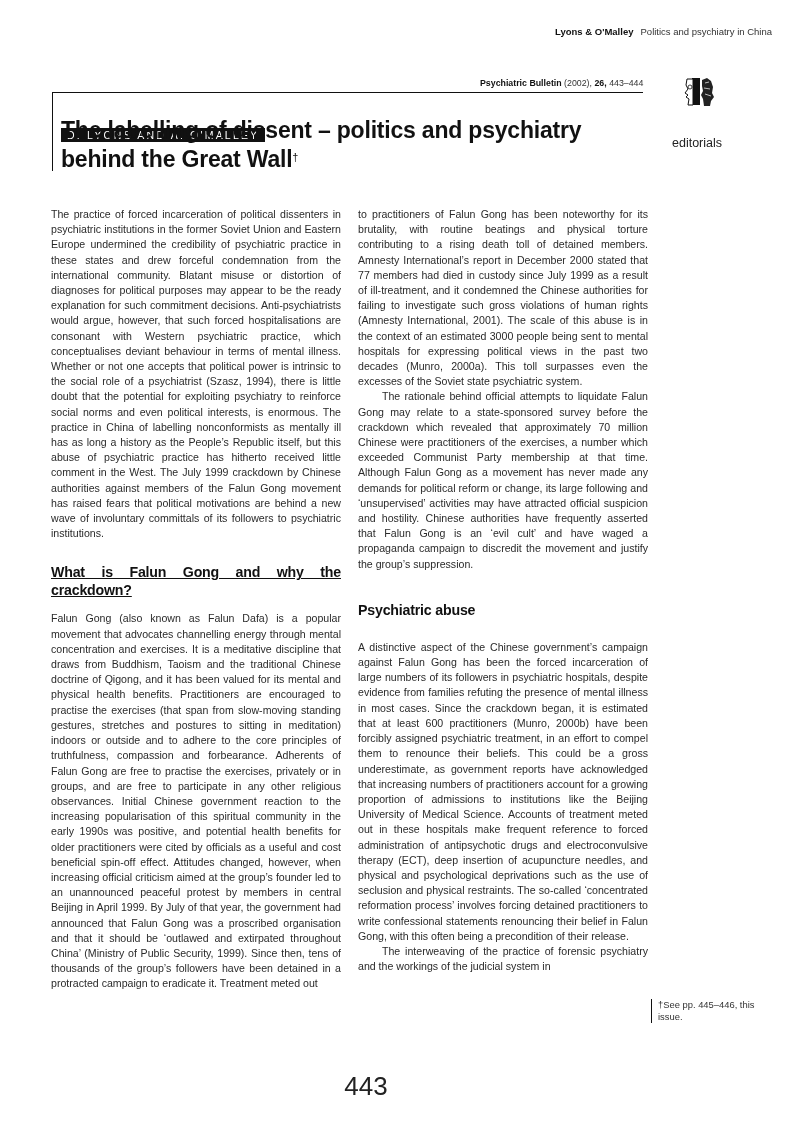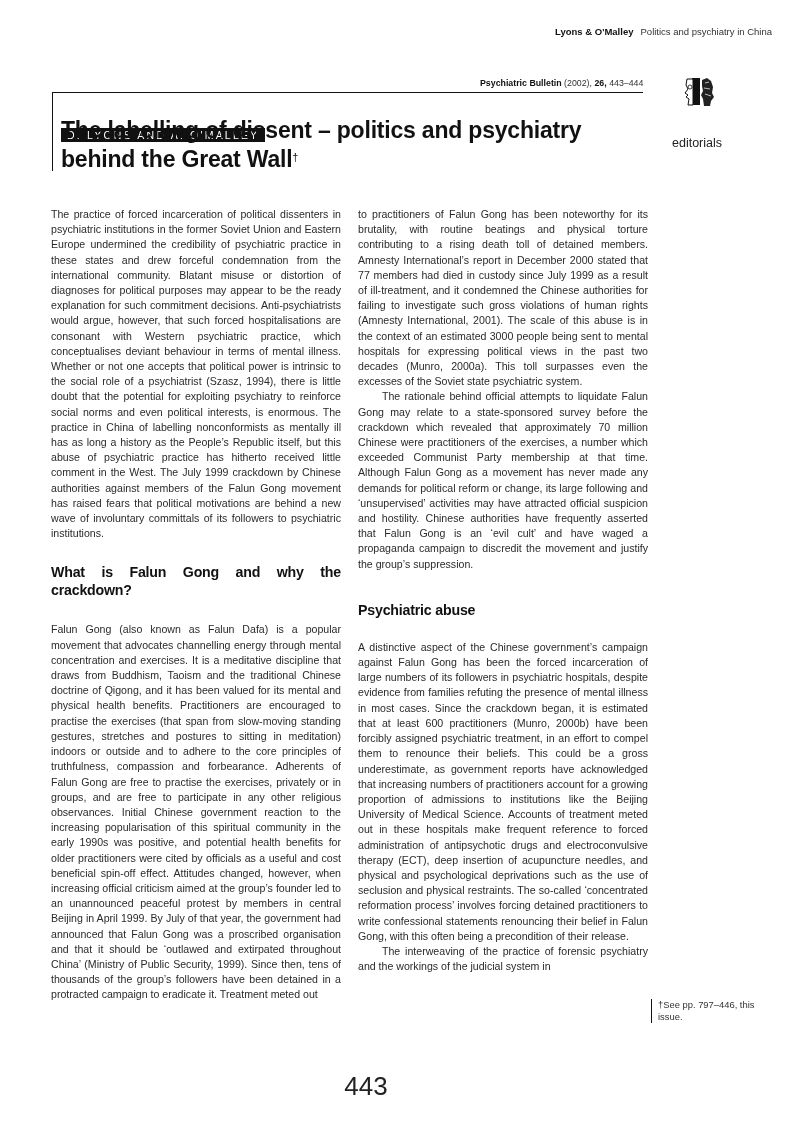--- a/index.html
+++ b/index.html
@@ -24,21 +24,21 @@
   .section-label { position: absolute; top: 112px; left: 672px; font-family: "Liberation Sans", sans-serif;
                    font-size: 12.5px; color: #222; margin-top: 24px; }
   .column { position: absolute; top: 207px; width: 290px; font-family: "Liberation Sans", sans-serif;
             font-size: 10.6px; line-height: 15.2px; color: #2a2a2a; text-align: justify; }
   .col-left { left: 51px; }
   .col-right { left: 358px; }
   .column p { margin: 0; }
   .column p.indent { text-indent: 24px; }
   .column h2 { font-family: "Liberation Sans", sans-serif; font-size: 14.2px; font-weight: bold;
                color: #111; margin: 0; line-height: 18px; letter-spacing: -0.2px; }
-  .col-left h2 { margin-top: 22px; margin-bottom: 23px; }
+  .col-left h2 { margin-top: 22px; margin-bottom: 12px; text-decoration: underline; }
   .col-right h2 { margin-top: 29px; margin-bottom: 21px; }
   .footnote { position: absolute; top: 999px; left: 651px; width: 120px; padding-left: 6px;
               border-left: 1px solid #111; font-family: "Liberation Sans", sans-serif;
               font-size: 9.4px; line-height: 12px; color: #333; }
   .page-number { position: absolute; top: 1071px; left: 0; width: 692px; text-align: center;
                  font-family: "Liberation Sans", sans-serif; font-size: 26px; color: #222; padding-left: 20px; }
 </style>
 </head>
 <body>
 
@@ -77,15 +77,15 @@
 </div>
 
 <div class="column col-right">
   <p>to practitioners of Falun Gong has been noteworthy for its brutality, with routine beatings and physical torture contributing to a rising death toll of detained members. Amnesty International’s report in December 2000 stated that 77 members had died in custody since July 1999 as a result of ill-treatment, and it condemned the Chinese authorities for failing to investigate such gross violations of human rights (Amnesty International, 2001). The scale of this abuse is in the context of an estimated 3000 people being sent to mental hospitals for expressing political views in the past two decades (Munro, 2000a). This toll surpasses even the excesses of the Soviet state psychiatric system.</p>
   <p class="indent">The rationale behind official attempts to liquidate Falun Gong may relate to a state-sponsored survey before the crackdown which revealed that approximately 70 million Chinese were practitioners of the exercises, a number which exceeded Communist Party membership at that time. Although Falun Gong as a movement has never made any demands for political reform or change, its large following and ‘unsupervised’ activities may have attracted official suspicion and hostility. Chinese authorities have frequently asserted that Falun Gong is an ‘evil cult’ and have waged a propaganda campaign to discredit the movement and justify the group’s suppression.</p>
   <h2>Psychiatric abuse</h2>
   <p>A distinctive aspect of the Chinese government’s campaign against Falun Gong has been the forced incarceration of large numbers of its followers in psychiatric hospitals, despite evidence from families refuting the presence of mental illness in most cases. Since the crackdown began, it is estimated that at least 600 practitioners (Munro, 2000b) have been forcibly assigned psychiatric treatment, in an effort to compel them to renounce their beliefs. This could be a gross underestimate, as government reports have acknowledged that increasing numbers of practitioners account for a growing proportion of admissions to institutions like the Beijing University of Medical Science. Accounts of treatment meted out in these hospitals make frequent reference to forced administration of antipsychotic drugs and electroconvulsive therapy (ECT), deep insertion of acupuncture needles, and physical and psychological deprivations such as the use of seclusion and physical restraints. The so-called ‘concentrated reformation process’ involves forcing detained practitioners to write confessional statements renouncing their belief in Falun Gong, with this often being a precondition of their release.</p>
   <p class="indent">The interweaving of the practice of forensic psychiatry and the workings of the judicial system in</p>
 </div>
 
-<div class="footnote">†See pp. 797–446, this issue.</div>
+<div class="footnote">†See pp. 445–446, this issue.</div>
 
 <div class="page-number">443</div>
 
 </body></html>

